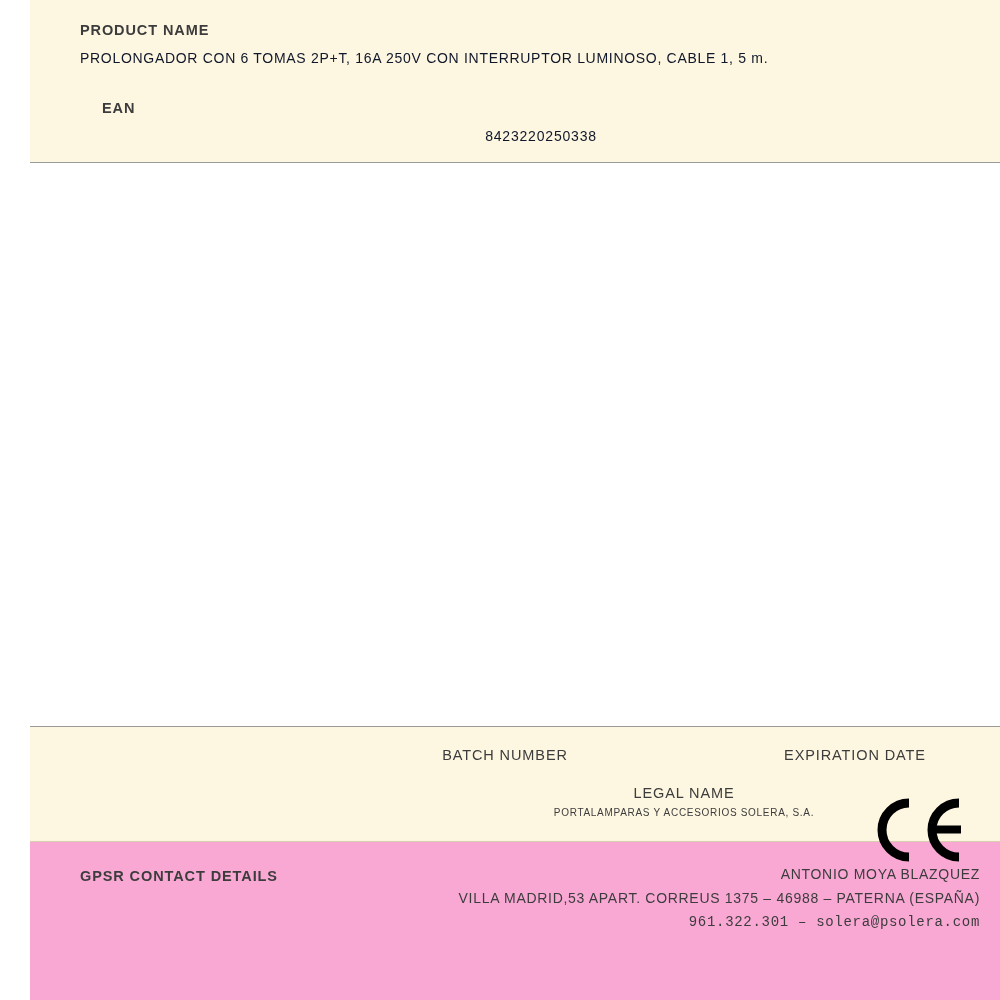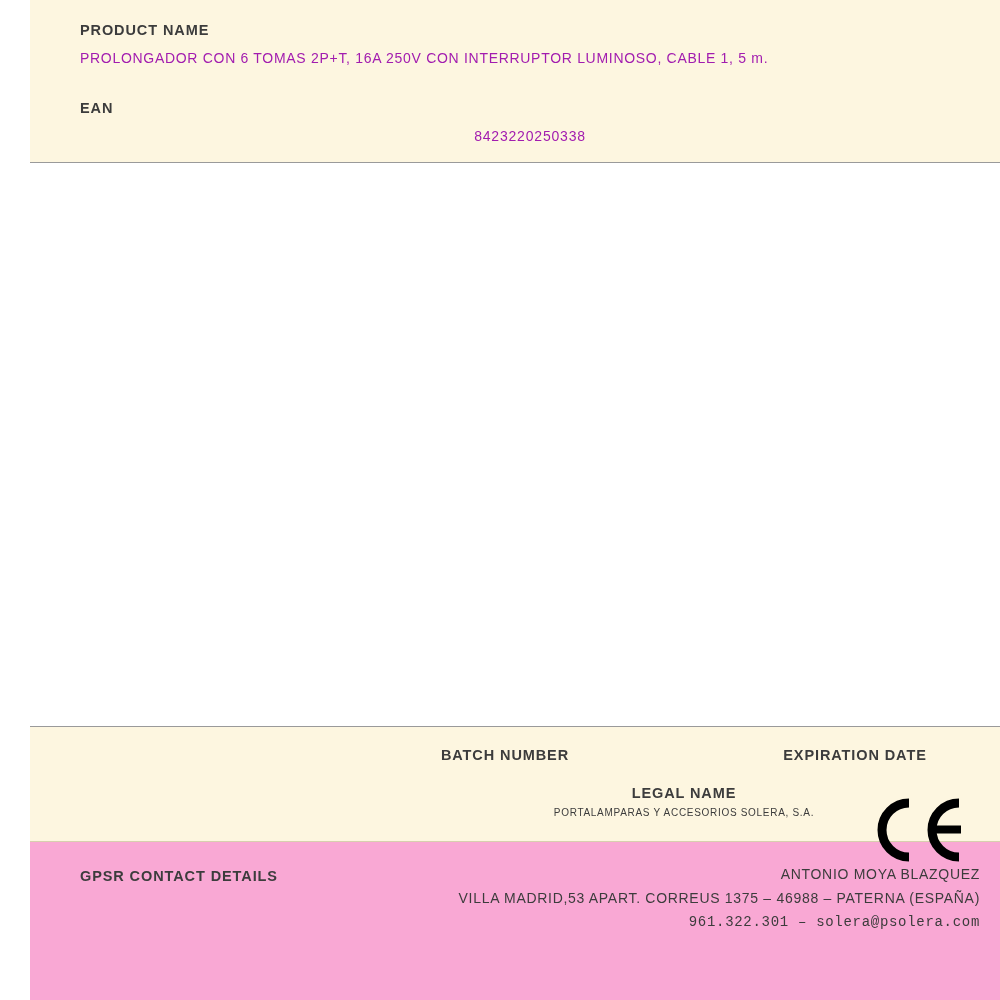--- a/index.html
+++ b/index.html
@@ -33,25 +33,26 @@
   .field-label {
     font-size: 14.5px;
     font-weight: bold;
     letter-spacing: 0.9px;
     color: #3c3c3c;
     margin: 0 0 12px 0;
   }
   .field-value {
     font-size: 14px;
     letter-spacing: 0.7px;
-    color: #a21caf;
+    color: #0f172a;
     margin: 0;
   }
   .field-group + .field-group {
     margin-top: 34px;
+    margin-left: 22px;
   }
   .ean-value {
     font-size: 14px;
     letter-spacing: 0.8px;
     text-align: center;
   }
 
   
   .image-area {
     flex: 1 1 auto;
@@ -74,21 +75,21 @@
   }
   .mid-col {
     flex: 1 1 0;
     text-align: center;
   }
   .mid-col.third {
     flex: 0 0 300px;
   }
   .mid-label {
     font-size: 14.5px;
-    font-weight: bold;
+    font-weight: normal;
     letter-spacing: 0.9px;
     color: #3c3c3c;
     margin: 0;
   }
   .mid-value {
     font-size: 10px;
     letter-spacing: 0.7px;
     color: #3c3c3c;
     margin: 6px 0 0 0;
     min-height: 16px;

